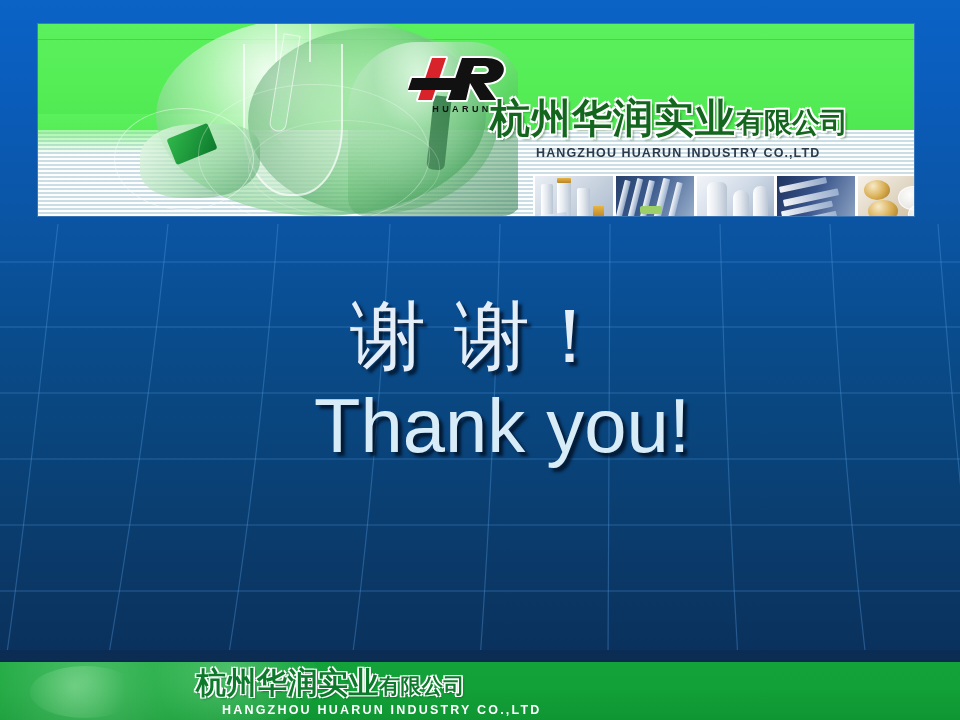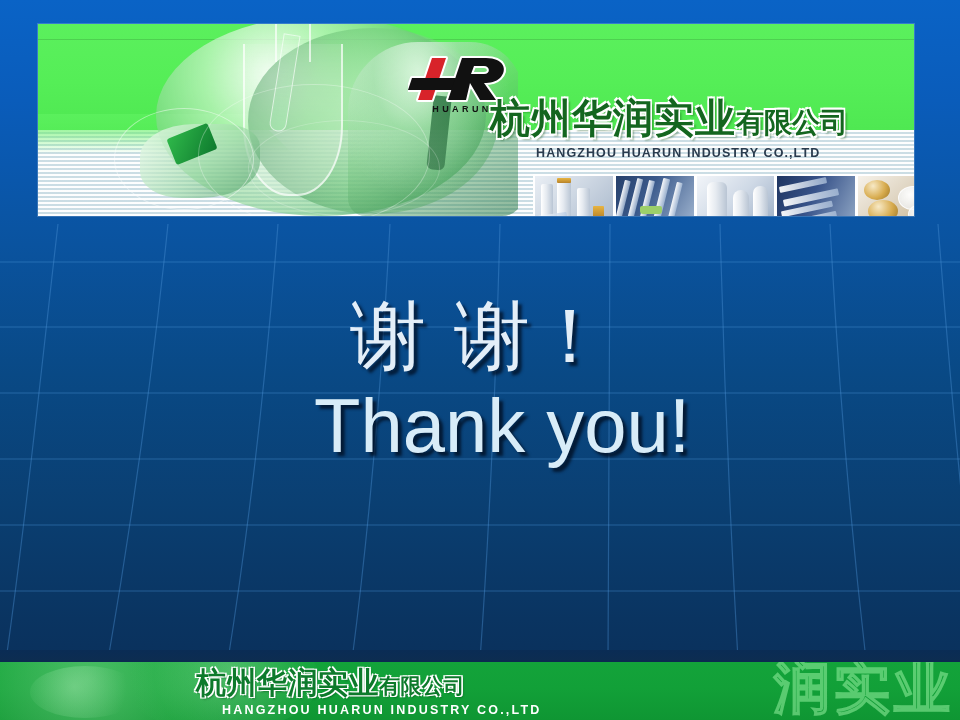--- a/index.html
+++ b/index.html
@@ -504,20 +504,19 @@
   <div class="center-block">
     <div class="thanks-cn">谢 谢！</div>
     <div class="thanks-en">Thank you!</div>
   </div>
 
   <div class="footer-dark"></div>
   <div class="footer">
     <div class="footer-globe"></div>
     <div class="footer-globe2"></div>
     <div class="footer-globe3"></div>
-    <div class="footer-watermark">润实业</div>
     <div class="footer-cn">
       <span>杭州华润实业</span><span class="suffix">有限公司</span>
     </div>
     <div class="footer-en">HANGZHOU  HUARUN  INDUSTRY  CO.,LTD</div>
   </div>
 
 </div>
 
 </body></html>

